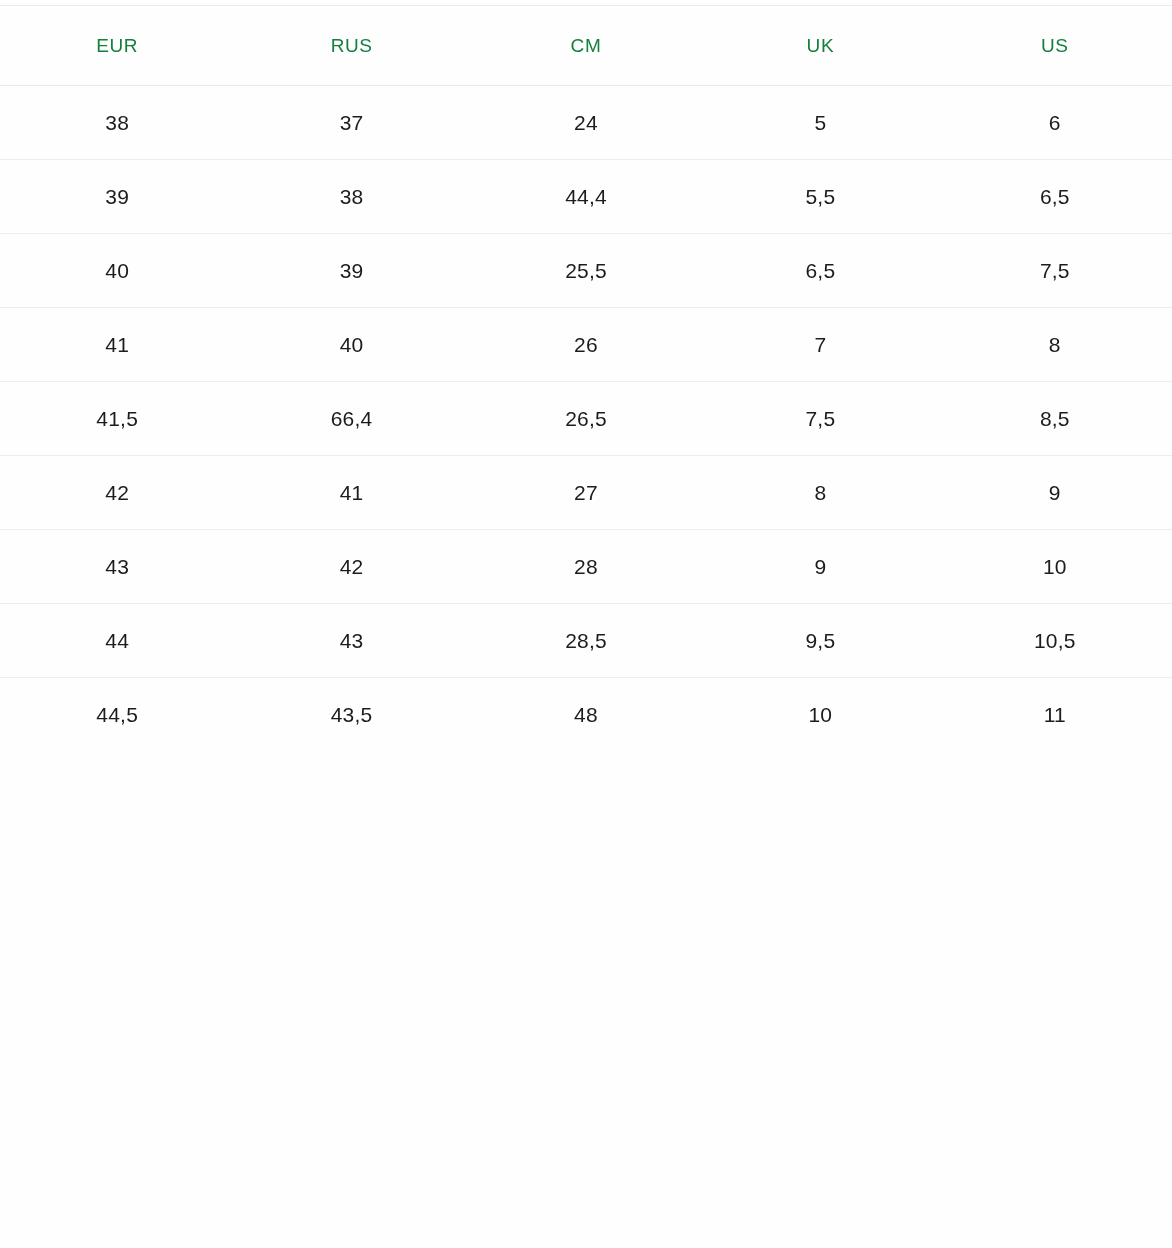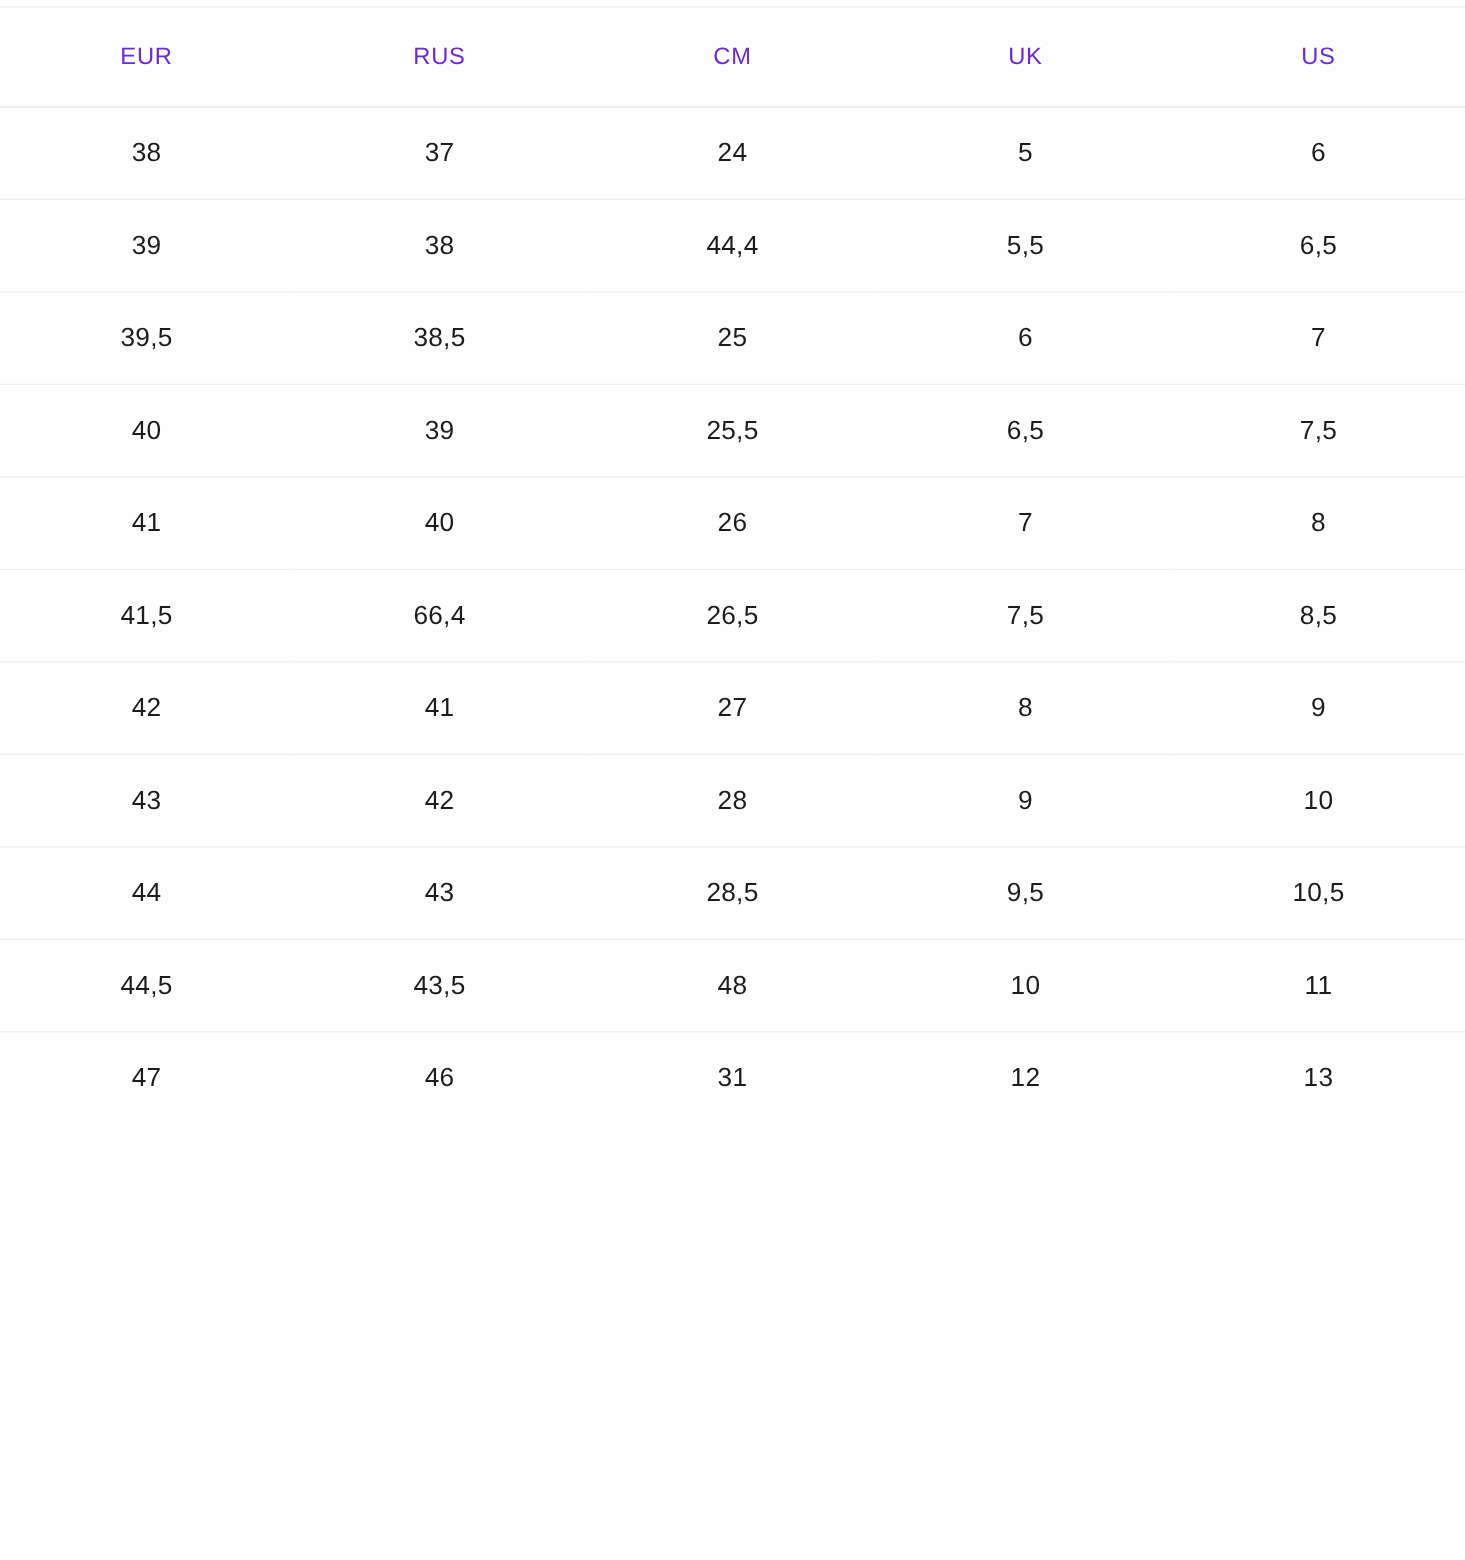--- a/index.html
+++ b/index.html
@@ -35,21 +35,21 @@
     border-bottom: 1px solid #e8e8e8;
   }
 
   thead th {
     height: 80px;
     text-align: center;
     vertical-align: middle;
     font-size: 19px;
     font-weight: 400;
     letter-spacing: 0.6px;
-    color: #6d28d9;
+    color: #15803d;
     padding: 0;
   }
 
   
   tbody tr.data-row {
     border-bottom: 1px solid #ededed;
   }
 
   tbody tr.data-row:last-child {
     border-bottom: none;
@@ -96,27 +96,20 @@
           <td>6</td>
         </tr>
         <tr class="data-row">
           <td>39</td>
           <td>38</td>
           <td>44,4</td>
           <td>5,5</td>
           <td>6,5</td>
         </tr>
         <tr class="data-row">
-          <td>39,5</td>
-          <td>38,5</td>
-          <td>25</td>
-          <td>6</td>
-          <td>7</td>
-        </tr>
-        <tr class="data-row">
           <td>40</td>
           <td>39</td>
           <td>25,5</td>
           <td>6,5</td>
           <td>7,5</td>
         </tr>
         <tr class="data-row">
           <td>41</td>
           <td>40</td>
           <td>26</td>
@@ -151,22 +144,15 @@
           <td>9,5</td>
           <td>10,5</td>
         </tr>
         <tr class="data-row">
           <td>44,5</td>
           <td>43,5</td>
           <td>48</td>
           <td>10</td>
           <td>11</td>
         </tr>
-        <tr class="data-row">
-          <td>47</td>
-          <td>46</td>
-          <td>31</td>
-          <td>12</td>
-          <td>13</td>
-        </tr>
       </tbody>
   </table>
 </div>
 
 </body></html>

